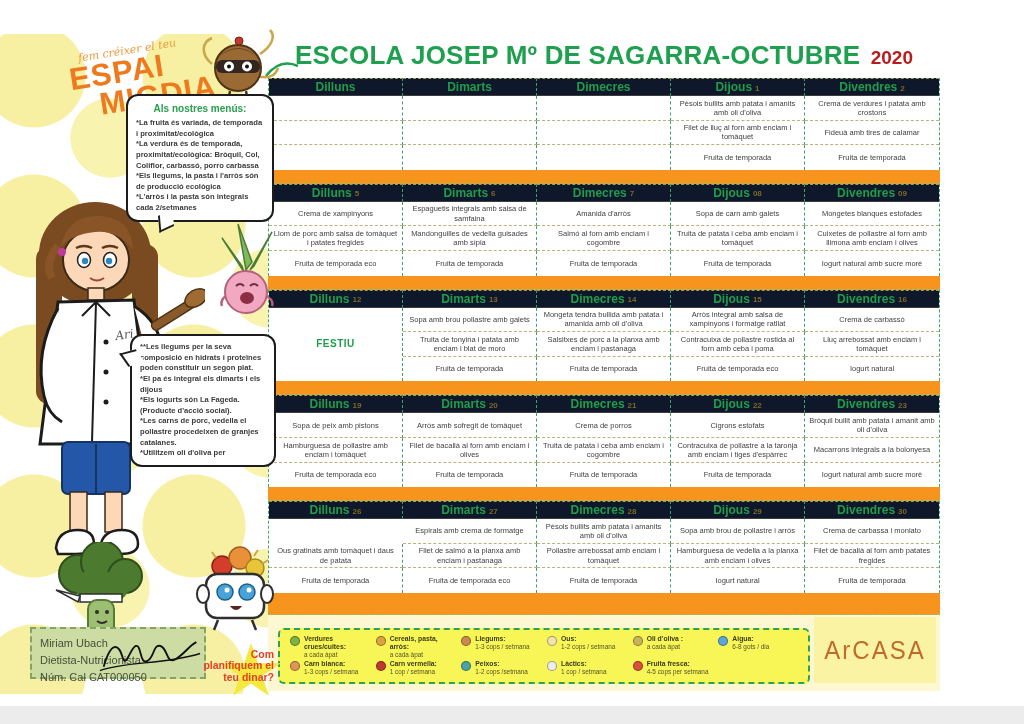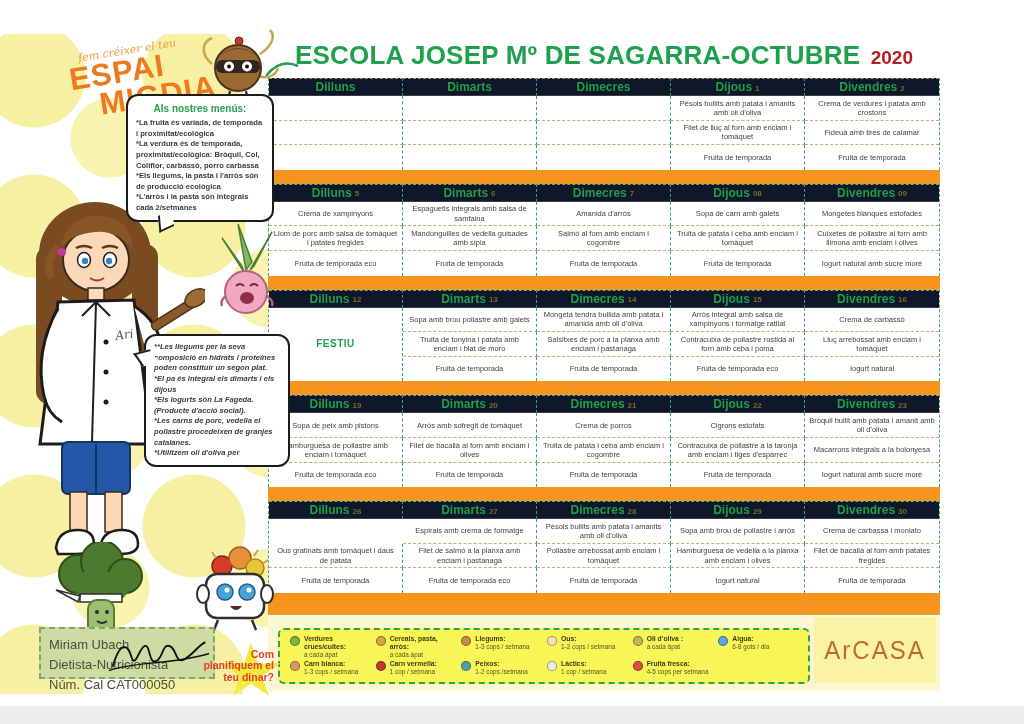--- a/index.html
+++ b/index.html
@@ -19,31 +19,31 @@
   .logo{position:absolute;left:70px;top:42px;transform:rotate(-9deg);color:#ee7a1f;z-index:4;}
   .logo .tagline{font-family:"DejaVu Serif",serif;font-style:italic;font-size:11px;color:#f09a3e;margin-left:12px;}
   .logo .big{font-size:31px;font-weight:bold;letter-spacing:1px;line-height:.92;}
   .logo .big.second{margin-left:26px;}
 
   
   .bubble{position:absolute;background:#fff;border:2px solid #1c1c1c;border-radius:12px;
     padding:6px 8px;font-size:7.6px;font-weight:bold;color:#3b3b3b;line-height:1.4;z-index:6;}
   .bubble-title{color:#28a14d;font-size:10px;font-weight:bold;text-align:center;margin-bottom:2px;}
   .bubble1{left:126px;top:94px;width:128px;}
-  .bubble2{left:144px;top:334px;width:126px;font-style:italic;}
+  .bubble2{left:130px;top:334px;width:126px;}
   .tail{position:absolute;width:14px;height:14px;background:#fff;border-left:2px solid #1c1c1c;border-bottom:2px solid #1c1c1c;}
   .tail1{left:30px;bottom:-9px;transform:rotate(-25deg) skew(-20deg);}
   .tail2{left:-8px;top:14px;transform:rotate(55deg) skew(-20deg);}
 
   
   .char{position:absolute;z-index:5;}
 
   
-  .sig-box{position:absolute;left:39px;top:627px;width:176px;height:52px;background:#ccdca2;
-    border:2px dashed #84a562;font-size:13px;color:#44503a;padding:6px 6px 4px 8px;
+  .sig-box{position:absolute;left:30px;top:627px;width:176px;height:52px;background:#ccdca2;
+    border:2px dashed #84a562;font-size:11px;color:#44503a;padding:6px 6px 4px 8px;
     box-sizing:border-box;line-height:1.55;z-index:6;}
   .sig-scribble{position:absolute;right:2px;top:2px;z-index:7;}
 
   
   .question-wrap{position:absolute;left:192px;top:626px;width:82px;height:62px;z-index:6;margin-top:15px;}
   .question-star{position:absolute;left:28px;top:2px;width:62px;height:58px;background:#f4e93e;
     clip-path:polygon(50% 0%,61% 35%,98% 35%,68% 57%,79% 91%,50% 70%,21% 91%,32% 57%,2% 35%,39% 35%);}
   .question-text{position:absolute;left:0;top:8px;width:82px;text-align:right;color:#e63e24;
     font-weight:bold;font-size:10.5px;line-height:1.08;z-index:2;}
 

